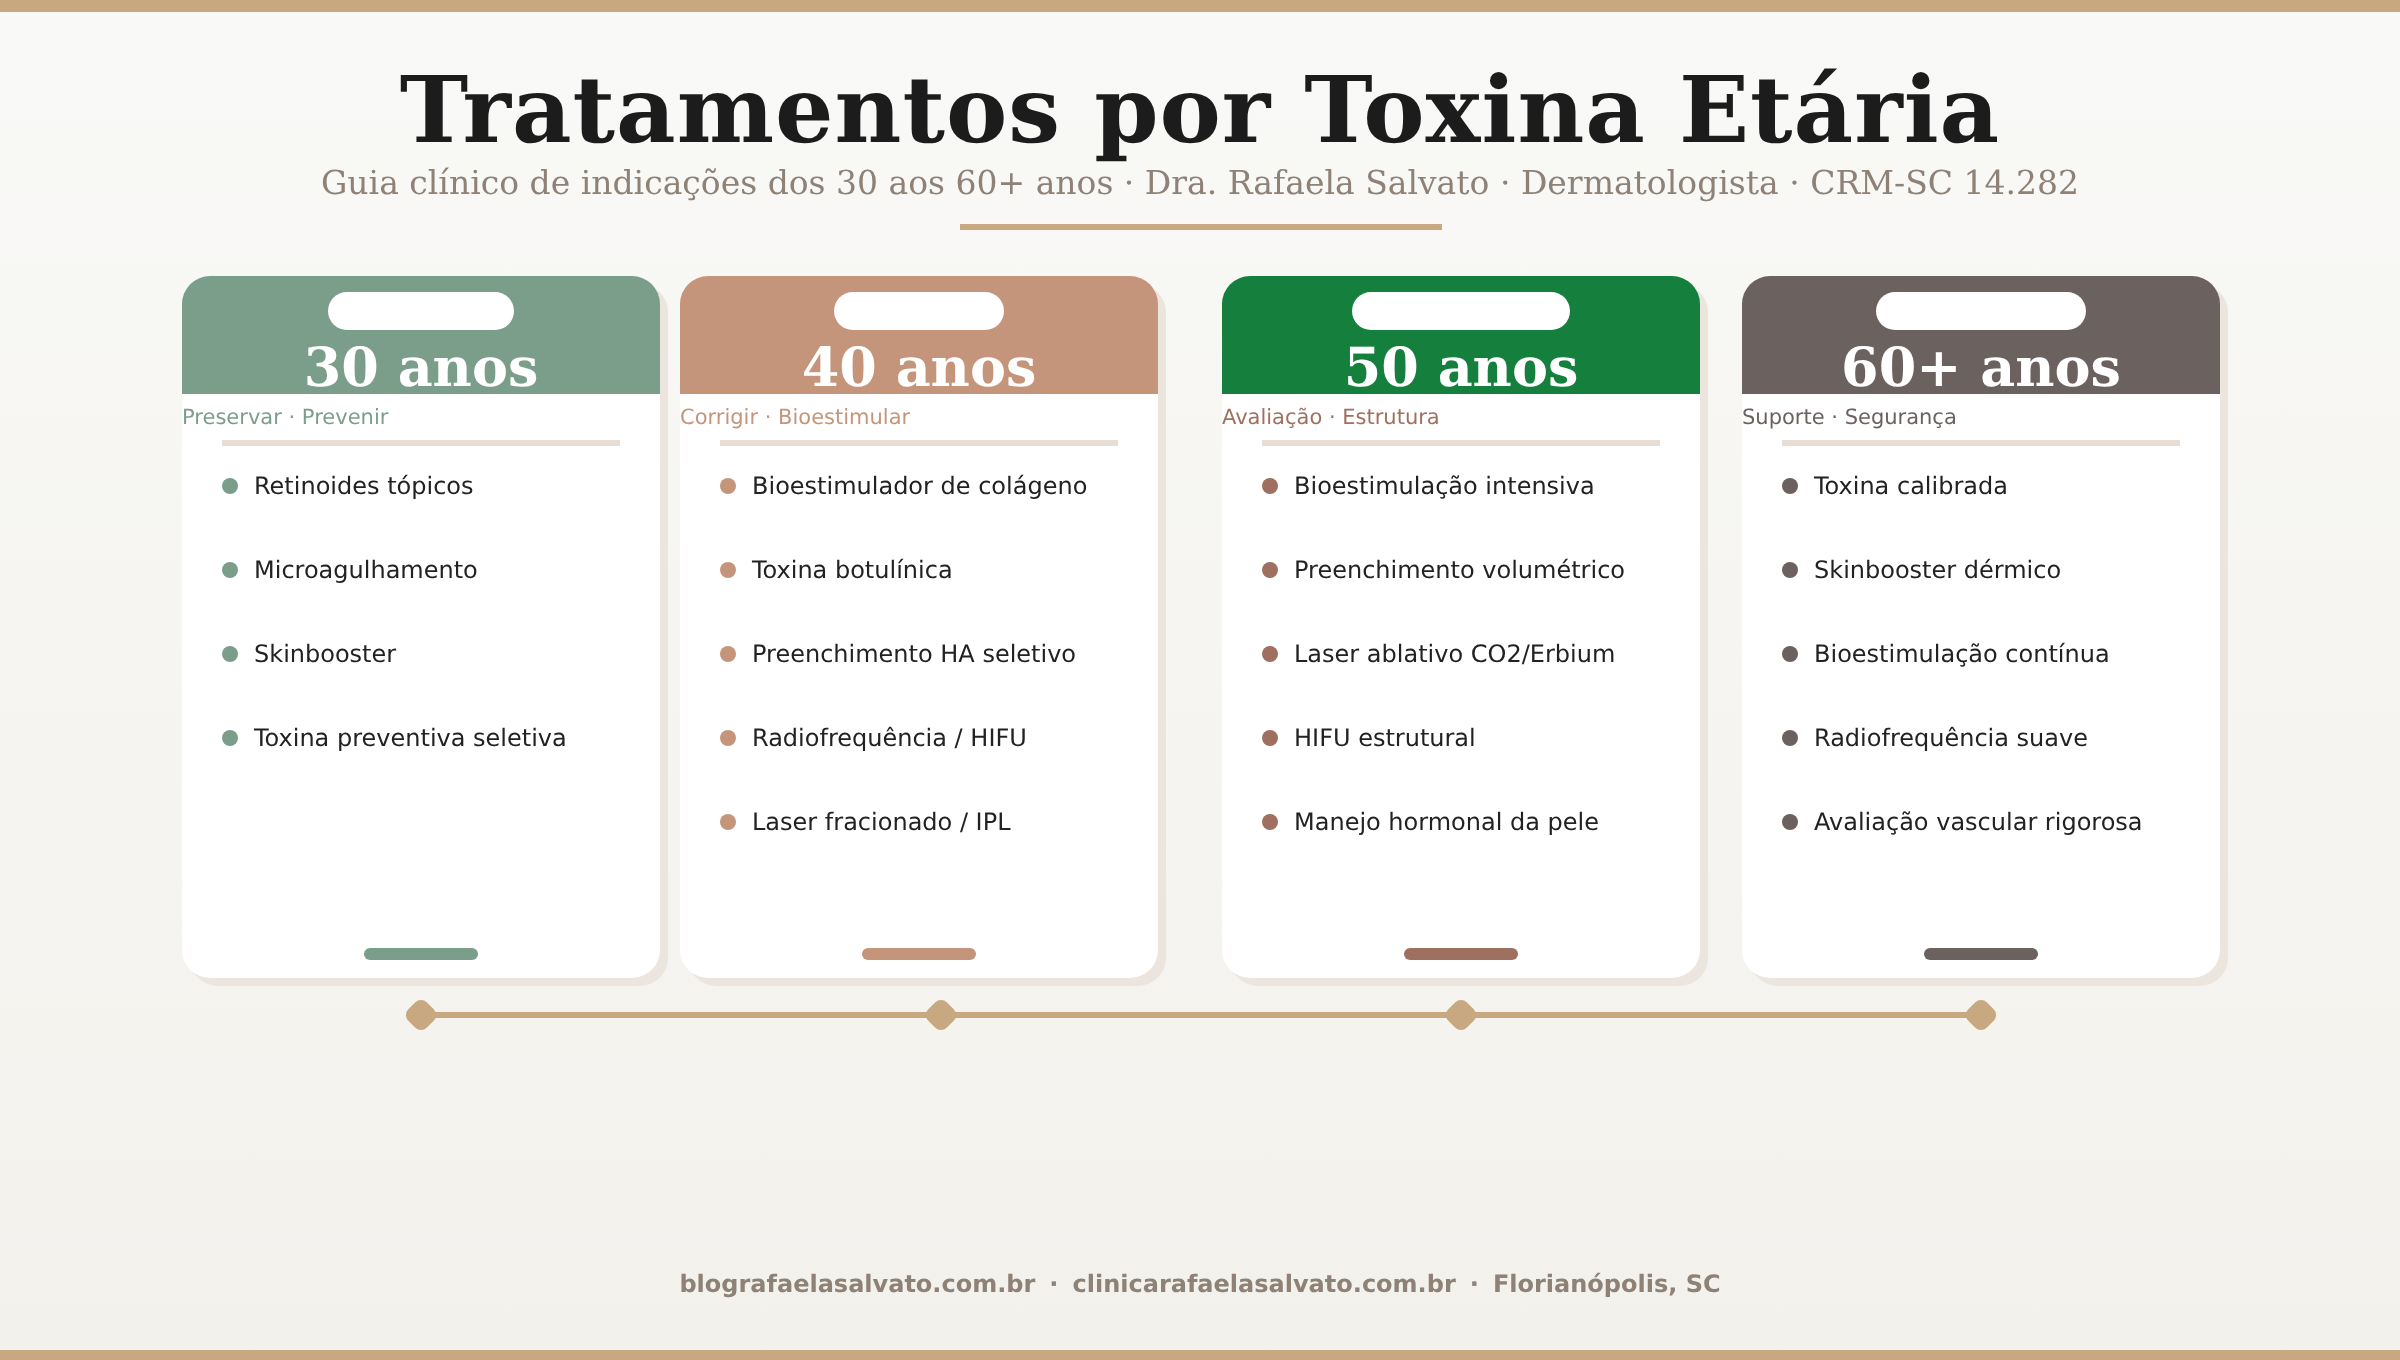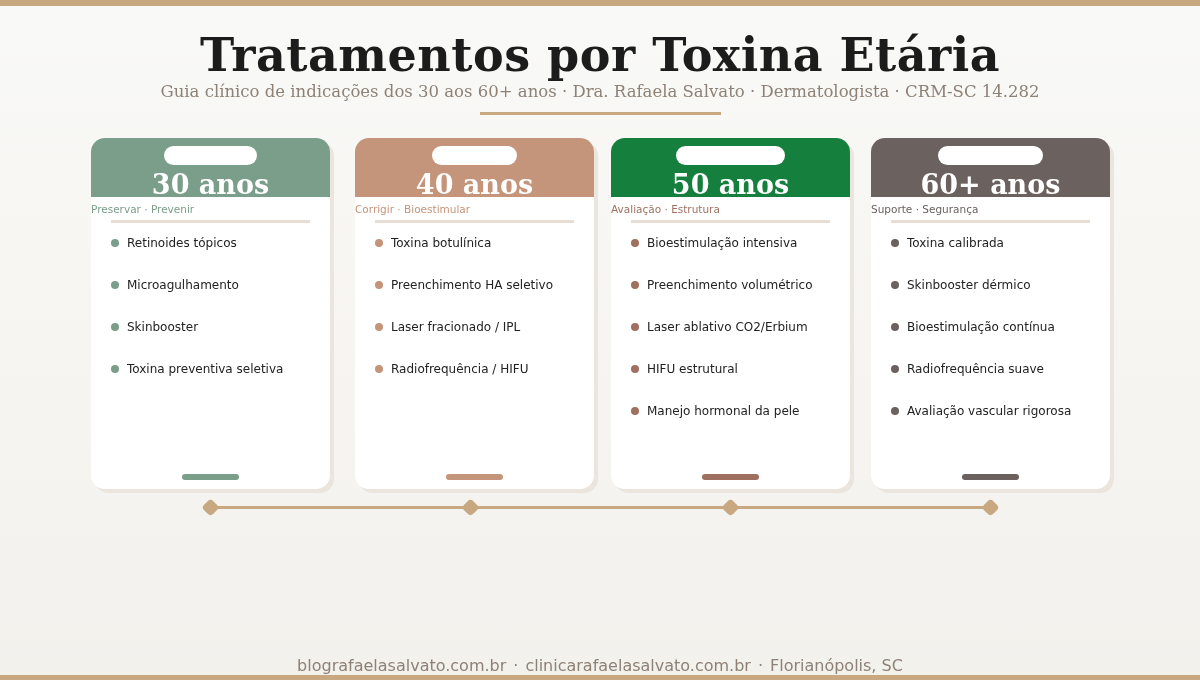--- a/index.html
+++ b/index.html
@@ -37,22 +37,22 @@
   .card-rule { position:absolute; top:82px; left:20px; width:199px; height:3px; background:#e8ddd5; }
   .items { position:absolute; top:98px; left:20px; margin:0; padding:0; list-style:none; }
   .item { height:42px; display:flex; align-items:flex-start; font-size:12px; color:#222; line-height:14px; }
   .dot { width:8px; height:8px; border-radius:50%; margin:3px 8px 0 0; flex:none; }
   .foot-bar { position:absolute; left:91px; top:336px; width:57px; height:6px; border-radius:3px; }
 
   .timeline { position:absolute; left:210px; top:506px; width:780px; height:3px; background:#c8a880; }
   .node { position:absolute; top:501px; width:13px; height:13px; background:#c8a880; border-radius:4px; transform:rotate(45deg); }
 
   .footer {
-    position:absolute; left:0; top:656px; width:1200px; text-align:center;
-    font-size:16px; color:#8e8176;
+    position:absolute; left:0; top:635px; width:1200px; text-align:center;
+    font-size:12px; color:#8e8176;font-weight:bold;
   }
   .footer .sep { margin:0 7px; }
 </style>
 </head>
 <body>
 
 <div class="top-bar"></div>
 
 <h1 class="title" style="margin:0;">Tratamentos por Toxina Etária</h1>
 <div class="subtitle">Guia clínico de indicações dos 30 aos 60+ anos · Dra. Rafaela Salvato · Dermatologista · CRM-SC 14.282</div>
@@ -79,43 +79,47 @@
         <span>Skinbooster</span>
       </li>
     <li class="item">
         <span class="dot" style="background:#7b9e8a;"></span>
         <span>Toxina preventiva seletiva</span>
       </li>
   </ul>
   <div class="foot-bar" style="background:#7b9e8a;"></div>
 </div>
 
-<div class="card" style="left:355px;">
+<div class="card" style="left:340px;">
   <div class="card-head" style="background:#c4957a;">
     <div class="pill" style="left:77px; width:85px;"></div>
     <div class="age">40 anos</div>
   </div>
   <div class="tagline" style="color:#c4957a;">Corrigir · Bioestimular</div>
   <div class="card-rule"></div>
   <ul class="items">
+    <li class="item">
+        <span class="dot" style="background:#c4957a;"></span>
+        <span>Bioestimulador de colágeno</span>
+      </li>
     <li class="item">
         <span class="dot" style="background:#c4957a;"></span>
         <span>Toxina botulínica</span>
       </li>
     <li class="item">
         <span class="dot" style="background:#c4957a;"></span>
         <span>Preenchimento HA seletivo</span>
       </li>
     <li class="item">
         <span class="dot" style="background:#c4957a;"></span>
-        <span>Laser fracionado / IPL</span>
+        <span>Radiofrequência / HIFU</span>
       </li>
     <li class="item">
         <span class="dot" style="background:#c4957a;"></span>
-        <span>Radiofrequência / HIFU</span>
+        <span>Laser fracionado / IPL</span>
       </li>
   </ul>
   <div class="foot-bar" style="background:#c4957a;"></div>
 </div>
 
 <div class="card" style="left:611px;">
   <div class="card-head" style="background:#15803d;">
     <div class="pill" style="left:65px; width:109px;"></div>
     <div class="age">50 anos</div>
   </div>

